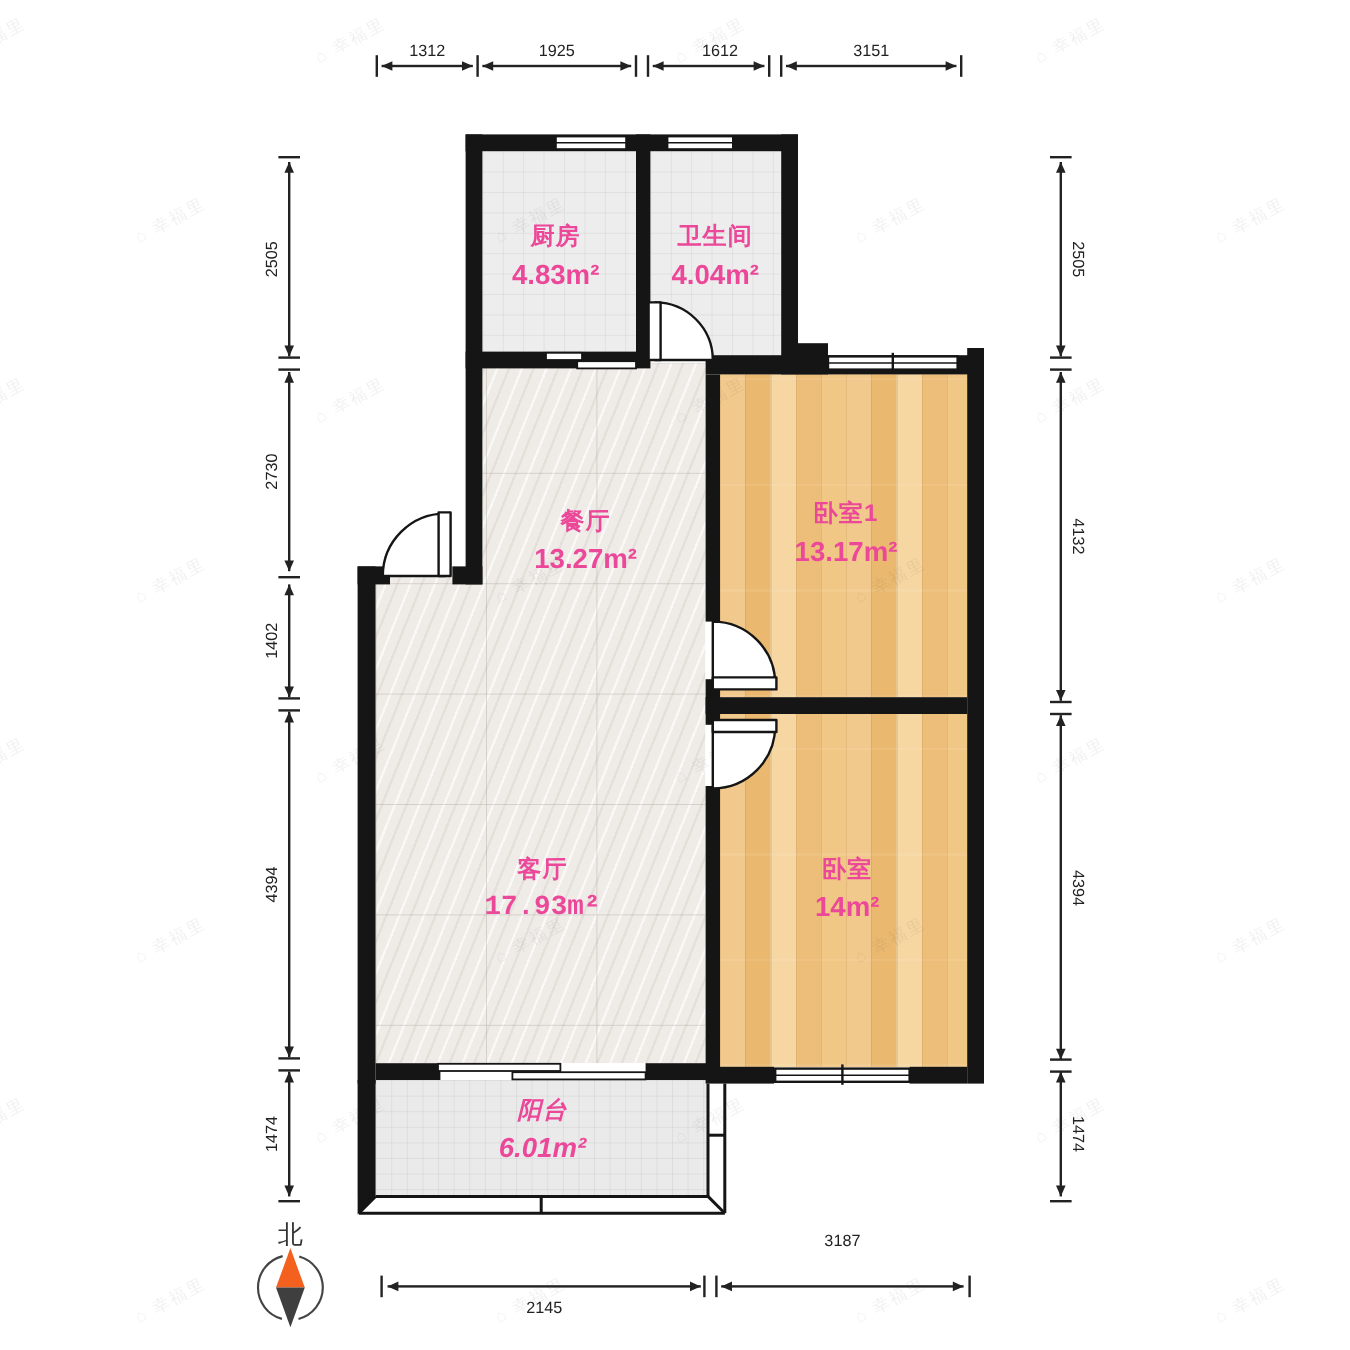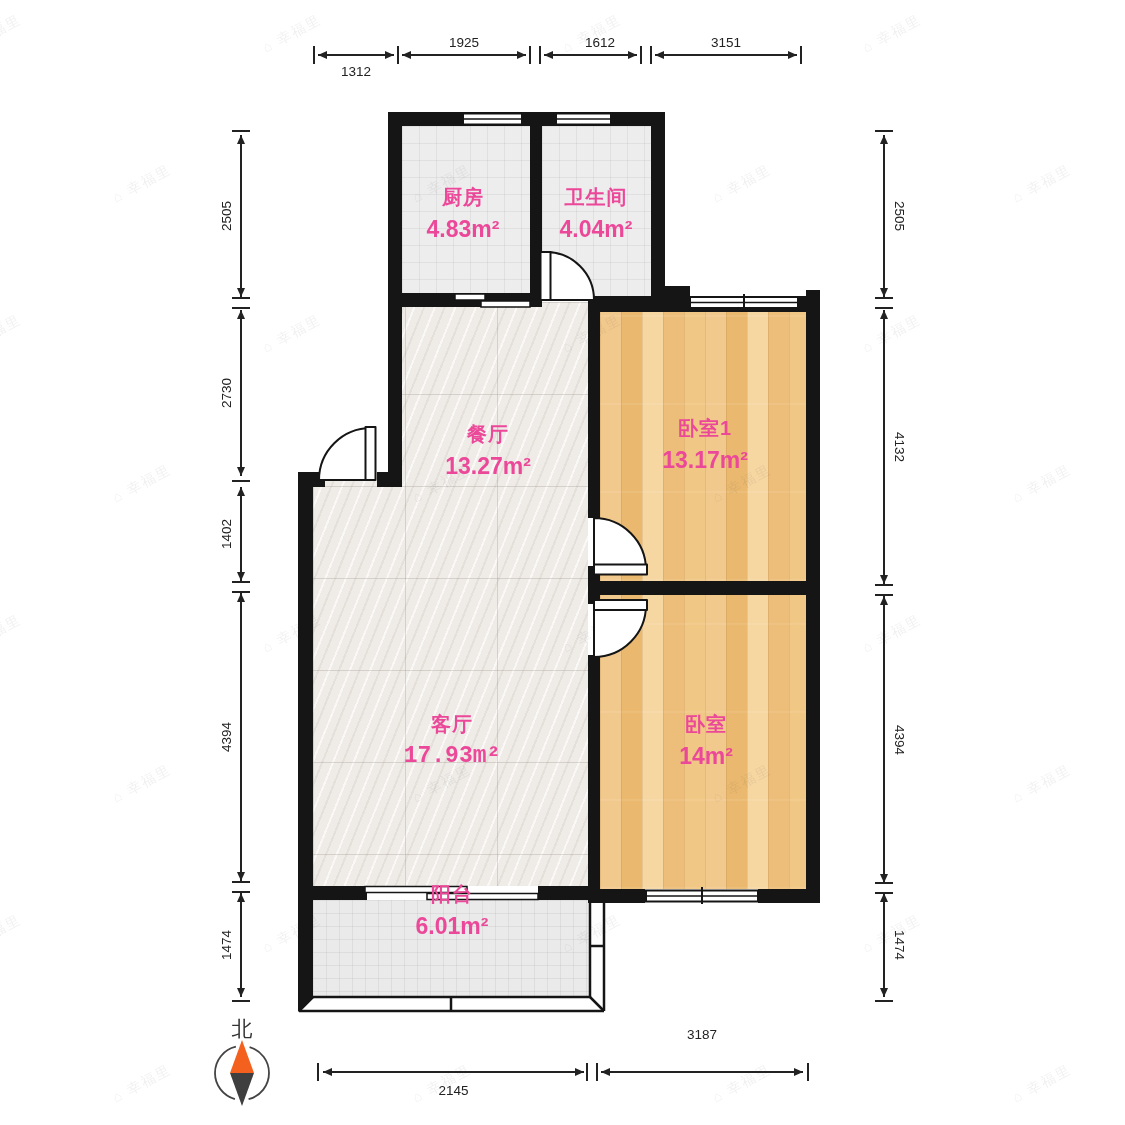--- a/index.html
+++ b/index.html
@@ -44,21 +44,21 @@
   .room-label{position:absolute;z-index:4;transform:translate(-50%,-50%);
     text-align:center;color:#ec4899;white-space:nowrap;}
   .room-label .rname{font-size:20px;font-weight:bold;letter-spacing:1px;}
   .room-label .rarea{font-size:23px;font-weight:bold;margin-top:5px;}
   #lbl-kitchen{left:463px;top:213px;}
   #lbl-bathroom{left:596px;top:213px;}
   #lbl-dining{left:488px;top:450px;}
   #lbl-bedroom1{left:705px;top:444px;}
   #lbl-living{left:452px;top:740px;font-family:Liberation Mono, monospace;}
   #lbl-bedroom{left:706px;top:740px;}
-  #lbl-balcony{left:452px;top:910px;}
+  #lbl-balcony{left:452px;top:941px;font-style:italic;}
   
   .dim-line{position:absolute;background:#222;z-index:5;}
   .tick{position:absolute;background:#222;z-index:5;}
   .dim-label{position:absolute;transform:translate(-50%,-50%);font-size:13.5px;color:#222;z-index:5;white-space:nowrap;}
   .arr{position:absolute;width:0;height:0;z-index:5;}
   .arr-left{border-top:4.5px solid transparent;border-bottom:4.5px solid transparent;border-right:9px solid #222;}
   .arr-right{border-top:4.5px solid transparent;border-bottom:4.5px solid transparent;border-left:9px solid #222;}
   .arr-up{border-left:4.5px solid transparent;border-right:4.5px solid transparent;border-bottom:9px solid #222;}
   .arr-down{border-left:4.5px solid transparent;border-right:4.5px solid transparent;border-top:9px solid #222;}
   
@@ -186,21 +186,21 @@
     <div class="rarea">14m²</div>
   </div>
   <div class="room-label" id="lbl-balcony">
     <div class="rname">阳台</div>
     <div class="rarea">6.01m²</div>
   </div>
 
 <div class="dim-line" style="left: 318px; top: 54.25px; width: 76px; height: 1.5px;"></div>
     <div class="arr arr-left" style="left: 318px; top: 50.5px;"></div>
     <div class="arr arr-right" style="left: 385px; top: 50.5px;"></div>
-    <div class="dim-label" style="left: 356px; top: 42px; margin-top: 29px;">1312</div>
+    <div class="dim-label" style="left: 356px; top: 42px;">1312</div>
     <div class="dim-line" style="left: 402px; top: 54.25px; width: 124px; height: 1.5px;"></div>
     <div class="arr arr-left" style="left: 402px; top: 50.5px;"></div>
     <div class="arr arr-right" style="left: 517px; top: 50.5px;"></div>
     <div class="dim-label" style="left: 464px; top: 42px;">1925</div>
     <div class="dim-line" style="left: 544px; top: 54.25px; width: 93px; height: 1.5px;"></div>
     <div class="arr arr-left" style="left: 544px; top: 50.5px;"></div>
     <div class="arr arr-right" style="left: 628px; top: 50.5px;"></div>
     <div class="dim-label" style="left: 600px; top: 42px;">1612</div>
     <div class="dim-line" style="left: 655px; top: 54.25px; width: 142px; height: 1.5px;"></div>
     <div class="arr arr-left" style="left: 655px; top: 50.5px;"></div>

